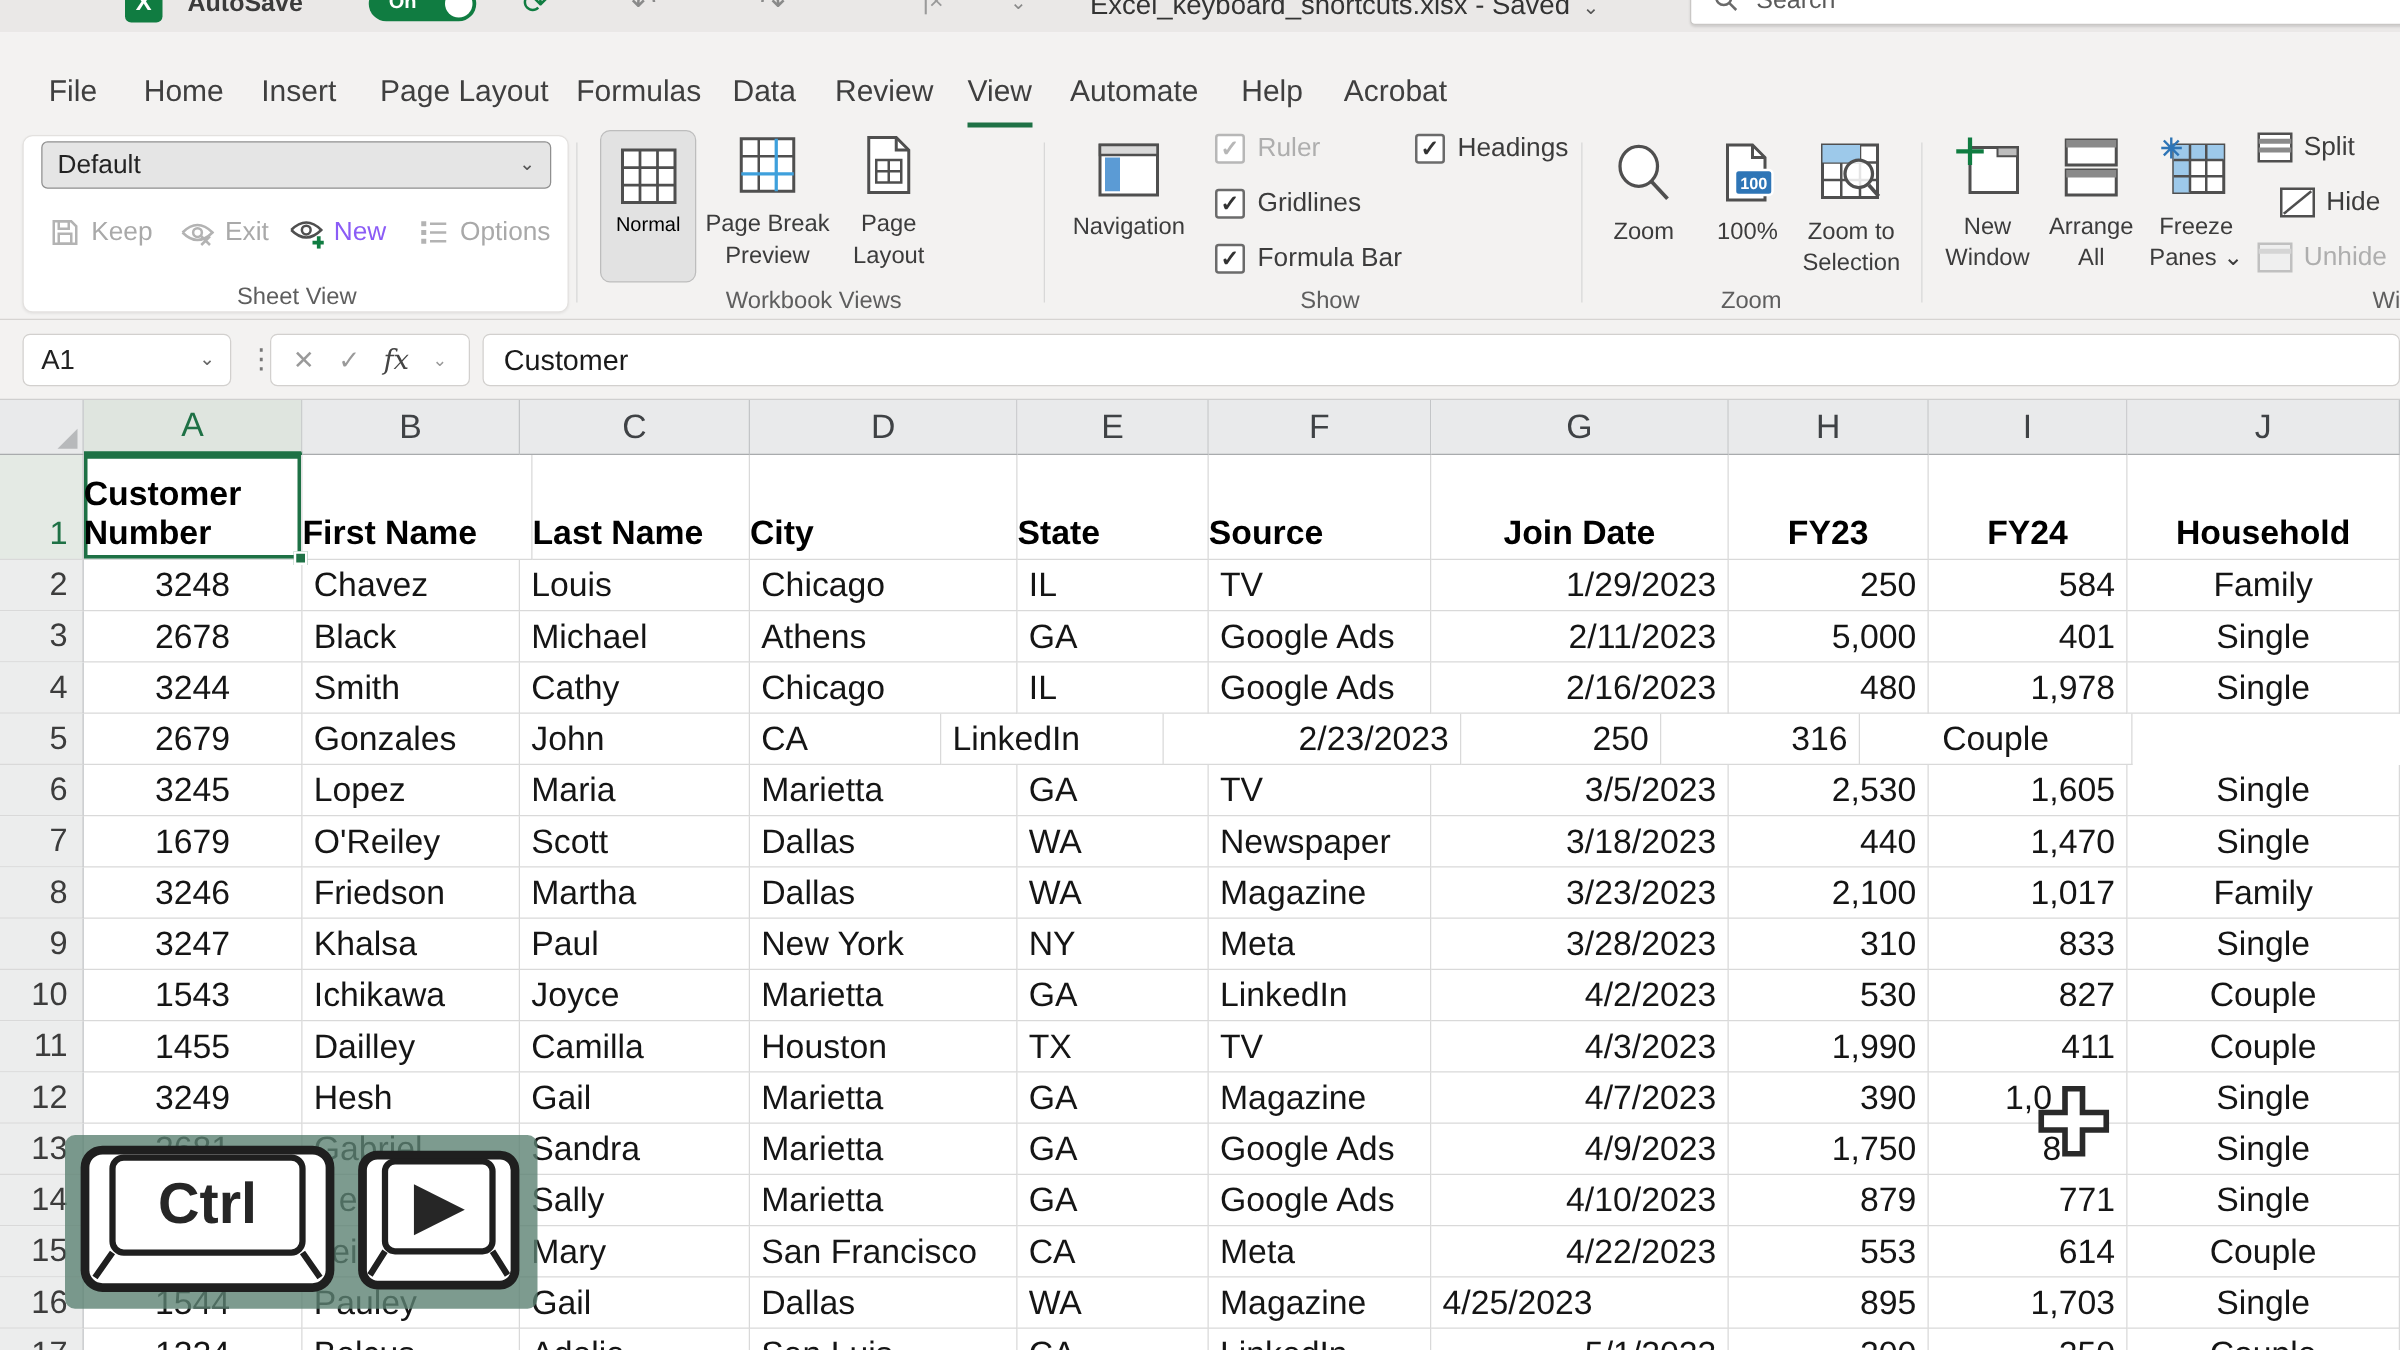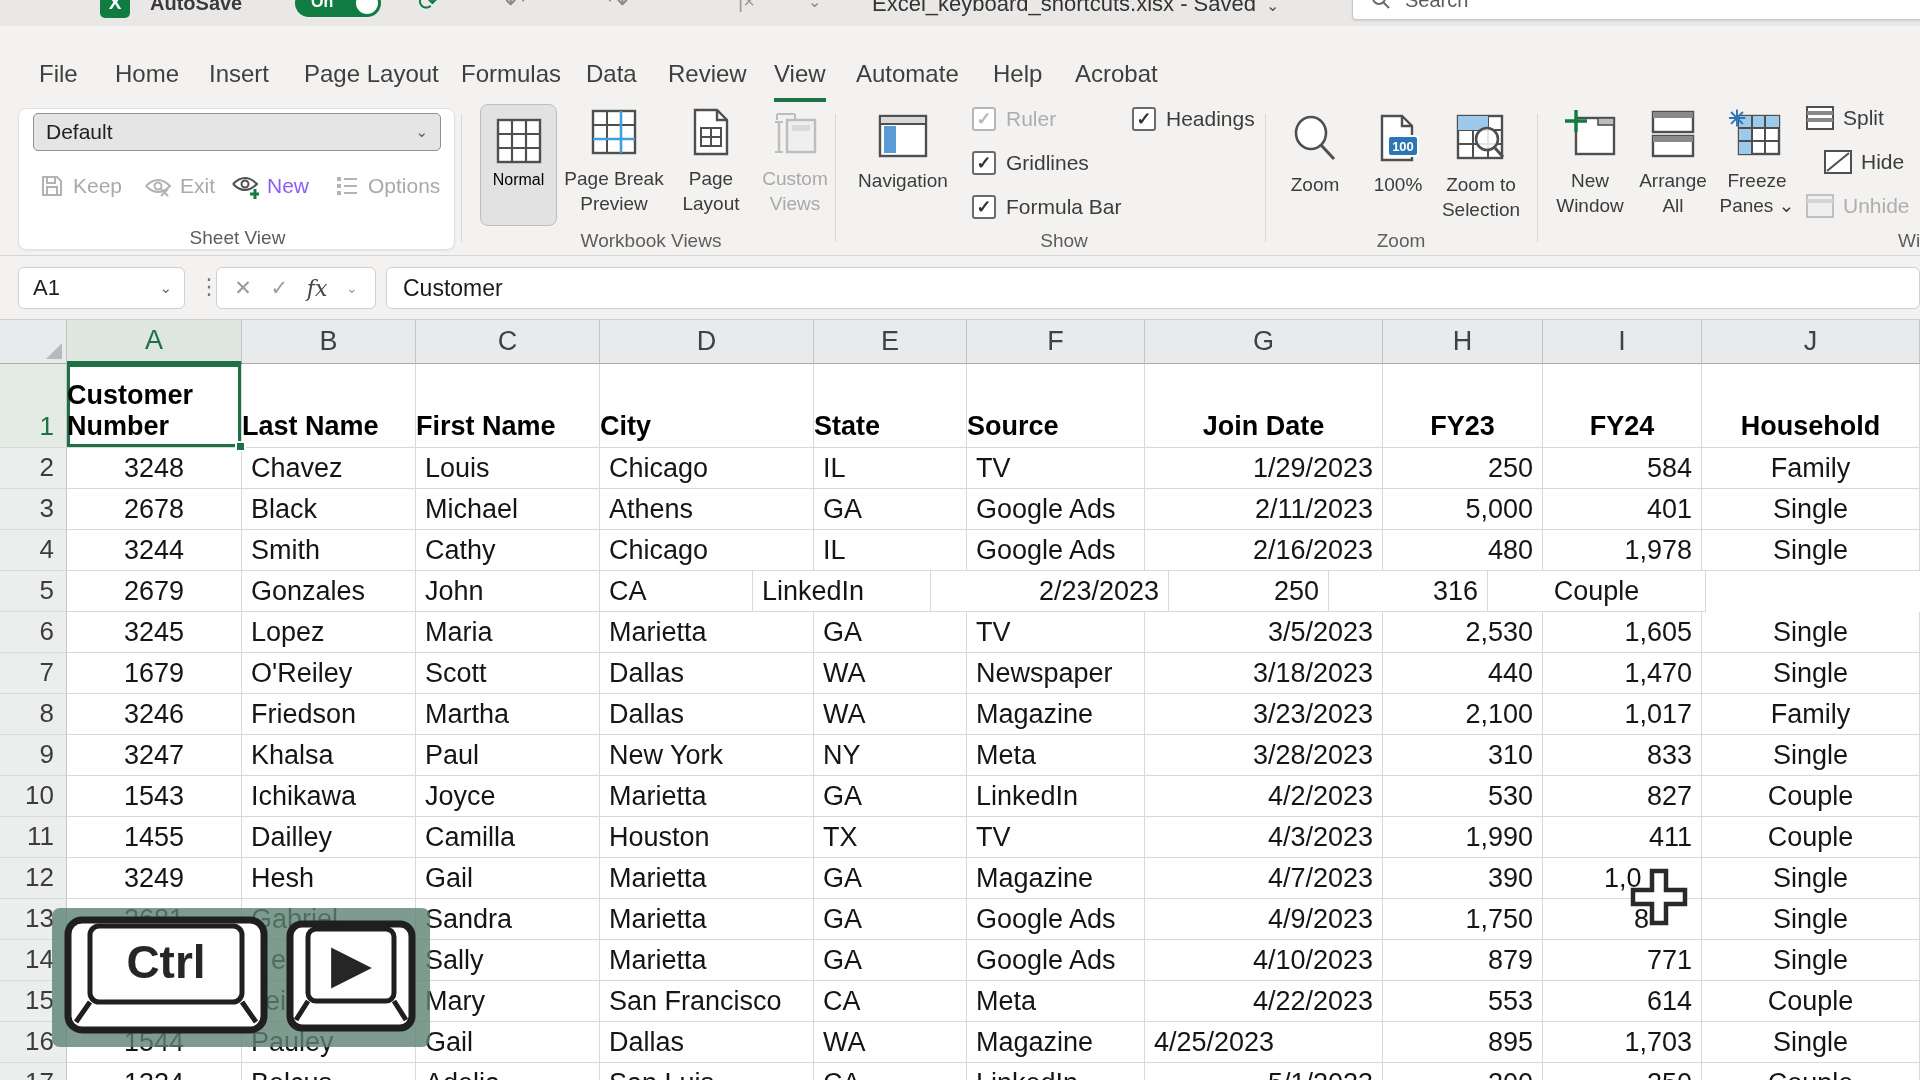--- a/index.html
+++ b/index.html
@@ -201,30 +201,20 @@
       </div>
       <div class="bigbtn" style="left:202px;top:2px;width:84px">
         <svg width="48" height="52" viewBox="0 0 48 52">
             <path d="M8 4 h22 l10 10 v34 h-32 z" fill="#fff" stroke="#4f4f4f" stroke-width="2.4"></path>
             <path d="M30 4 v10 h10" fill="none" stroke="#4f4f4f" stroke-width="2.4"></path>
             <rect x="14" y="22" width="20" height="18" fill="none" stroke="#4f4f4f" stroke-width="2"></rect>
             <path d="M14 31 h20 M24 22 v18" stroke="#4f4f4f" stroke-width="2"></path>
           </svg>
         <div class="blbl icon-lbl2">Page Layout</div>
       </div>
-      <div class="bigbtn" style="left:288px;top:2px;width:80px">
-        <svg width="52" height="52" viewBox="0 0 52 52">
-            <path d="M8 8 h18 M8 8 v6 M26 8 v6" stroke="#bdbdbd" stroke-width="2"></path>
-            <path d="M10 16 v30" stroke="#bdbdbd" stroke-width="2.4"></path>
-            <path d="M6 16 h8 M6 46 h8" stroke="#bdbdbd" stroke-width="2"></path>
-            <rect x="18" y="14" width="28" height="32" fill="#efefef" stroke="#bdbdbd" stroke-width="2.4"></rect>
-            <rect x="23" y="19" width="18" height="6" fill="#d9d9d9"></rect>
-          </svg>
-        <div class="blbl icon-lbl2 dis">Custom Views</div>
-      </div>
       <div class="grplabel" style="left:0;width:368px">Workbook Views</div>
     </div>
 
     <div class="rdiv" style="left:835px"></div>
 
     <div class="grp" style="left:835px;width:430px">
       <div class="bigbtn" style="left:13px;top:8px;width:110px">
         <svg width="54" height="48" viewBox="0 0 54 48">
             <rect x="4" y="4" width="46" height="40" fill="#fff" stroke="#4f4f4f" stroke-width="2.4"></rect>
             <rect x="4" y="4" width="46" height="8" fill="#d9d9d9" stroke="#4f4f4f" stroke-width="2"></rect>
@@ -365,22 +355,22 @@
         <div class="colhdr" style="width: 178px;">F</div>
         <div class="colhdr" style="width: 238px;">G</div>
         <div class="colhdr" style="width: 160px;">H</div>
         <div class="colhdr" style="width: 159px;">I</div>
         <div class="colhdr" style="width: 218px;">J</div>
       </div>
     <div class="gridrows">
         <div class="row">
           <div class="rowhdr sel" style="height: 84px;">1</div>
           <div class="hcell a1sel" style="width: 175px; height: 84px; justify-content: center;">Customer Number</div>
+          <div class="hcell" style="width: 184px; height: 84px; justify-content: flex-start;">First Name</div>
           <div class="hcell" style="width: 174px; height: 84px; justify-content: flex-start;">Last Name</div>
-          <div class="hcell" style="width: 184px; height: 84px; justify-content: flex-start;">First Name</div>
           <div class="hcell" style="width: 214px; height: 84px; justify-content: flex-start;">City</div>
           <div class="hcell" style="width: 153px; height: 84px; justify-content: flex-start;">State</div>
           <div class="hcell" style="width: 178px; height: 84px; justify-content: flex-start;">Source</div>
           <div class="hcell" style="width: 238px; height: 84px; justify-content: center;">Join Date</div>
           <div class="hcell" style="width: 160px; height: 84px; justify-content: center;">FY23</div>
           <div class="hcell" style="width: 159px; height: 84px; justify-content: center;">FY24</div>
           <div class="hcell" style="width: 218px; height: 84px; justify-content: center;">Household</div>
         </div>
         <div class="row">
           <div class="rowhdr" style="height: 41px;">2</div>

